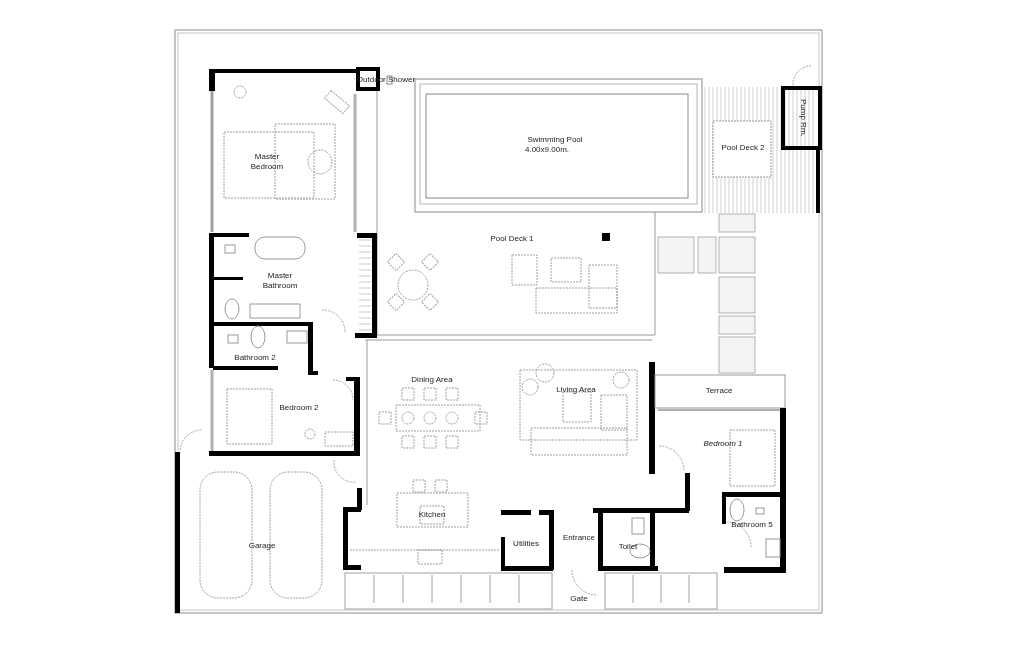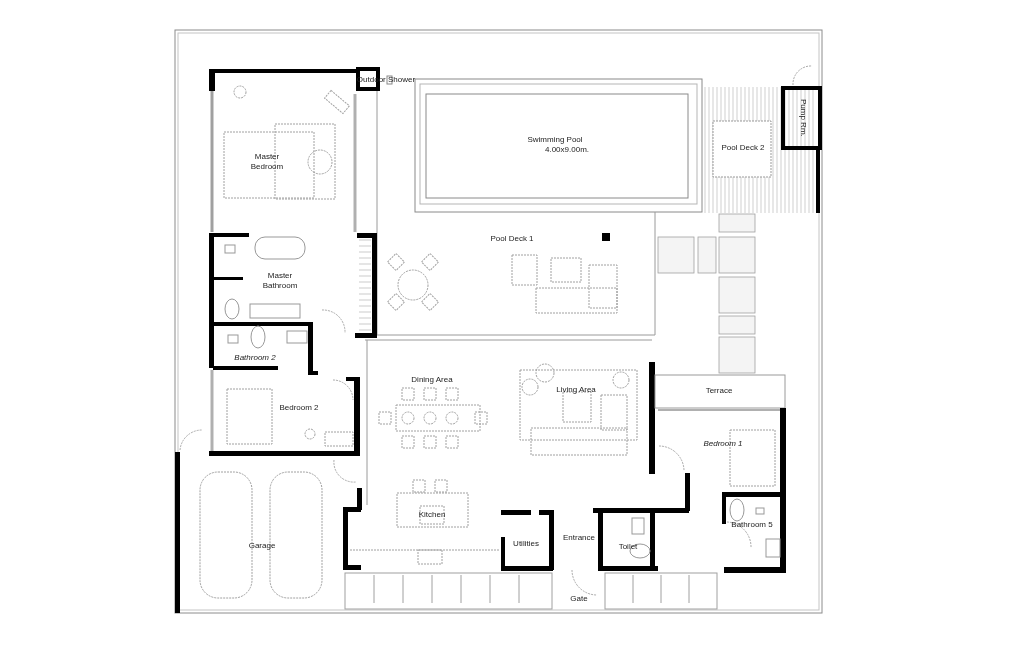--- a/index.html
+++ b/index.html
@@ -220,27 +220,27 @@
     <path d="M727 522 A25 25 0 0 1 751 548"></path>
     <path d="M572 570 A25 25 0 0 0 597 595"></path>
     <path d="M793 85 A18 18 0 0 1 812 66"></path>
   </g>
 </svg>
 
 <div class="lbl c" style="left:386px;top:75px;">Outdoor Shower</div>
 <div class="lbl c" style="left:267px;top:152px;">Master</div>
 <div class="lbl c" style="left:267px;top:162px;">Bedroom</div>
 <div class="lbl c" style="left:555px;top:135px;">Swimming Pool</div>
-<div class="lbl c" style="left:567px;top:145px;">4.00x9.00m.</div>
+<div class="lbl c" style="left:547px;top:145px;">4.00x9.00m.</div>
 <div class="lbl c" style="left:743px;top:143px;">Pool Deck 2</div>
 <div class="lbl vert" style="left:808px;top:99px;">Pump Rm.</div>
 <div class="lbl c" style="left:512px;top:234px;">Pool Deck 1</div>
 <div class="lbl c" style="left:280px;top:271px;">Master</div>
 <div class="lbl c" style="left:280px;top:281px;">Bathroom</div>
-<div class="lbl c" style="left:255px;top:353px;font-style:italic;">Bathroom 2</div>
+<div class="lbl c" style="left:255px;top:353px;">Bathroom 2</div>
 <div class="lbl c" style="left:299px;top:403px;">Bedroom 2</div>
 <div class="lbl c" style="left:432px;top:375px;">Dining Area</div>
 <div class="lbl c" style="left:576px;top:385px;">Living Area</div>
 <div class="lbl c" style="left:719px;top:386px;">Terrace</div>
 <div class="lbl c" style="left:723px;top:439px;font-style:italic;">Bedroom 1</div>
 <div class="lbl c" style="left:432px;top:495px;margin-top:15px;">Kitchen</div>
 <div class="lbl c" style="left:262px;top:541px;">Garage</div>
 <div class="lbl c" style="left:526px;top:539px;">Utilities</div>
 <div class="lbl c" style="left:579px;top:533px;">Entrance</div>
 <div class="lbl c" style="left:628px;top:542px;">Toilet</div>

